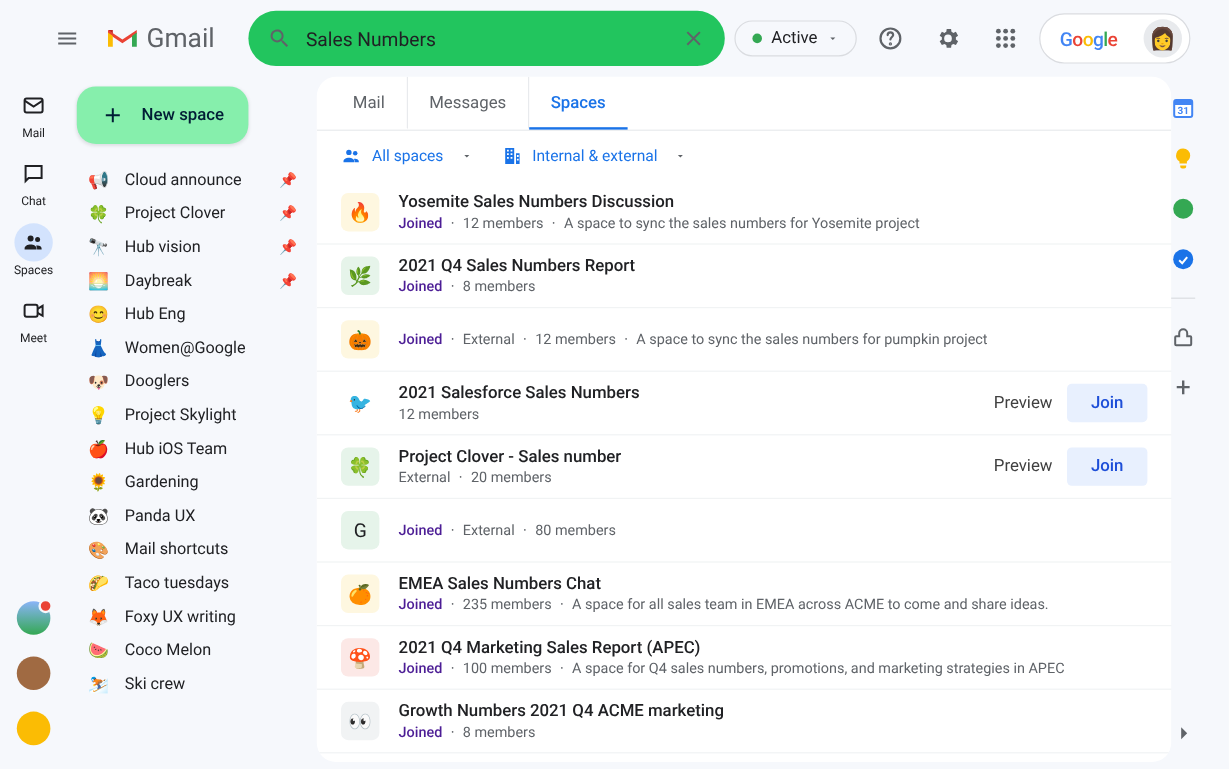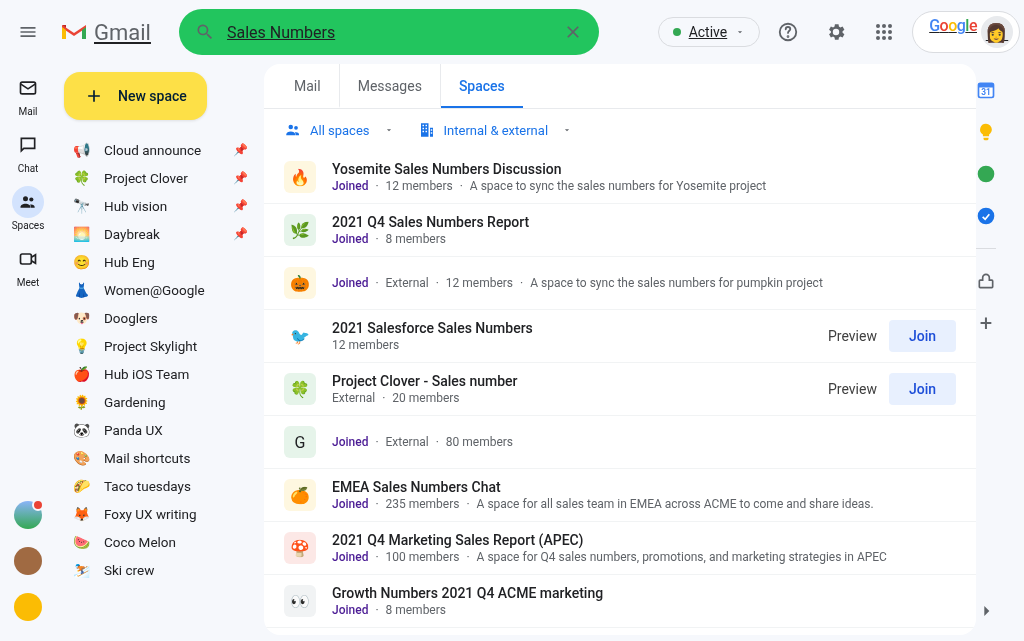--- a/index.html
+++ b/index.html
@@ -1,42 +1,42 @@
 <!DOCTYPE html>
 <html><head>
 <meta charset="utf-8">
 <style>
 * { margin: 0; padding: 0; box-sizing: border-box; font-family: 'Google Sans', Roboto, Arial, sans-serif; }
 body { background: #f6f8fc; width: 1024px; height: 641px; overflow: hidden; color: #202124; }
 
-.header { display: flex; align-items: center; height: 64px; padding: 8px 4px; gap: 8px; text-decoration: underline; }
+.header { display: flex; align-items: center; height: 64px; padding: 8px 32px; gap: 8px; }
 .menu-btn { width: 48px; height: 48px; display: flex; align-items: center; justify-content: center; border-radius: 50%; cursor: pointer; }
 .gmail-logo { display: flex; align-items: center; gap: 6px; margin-right: 20px; }
 .gmail-logo-text { font-size: 22px; color: #5f6368; }
 .search-bar { flex: 1; max-width: 420px; height: 46px; background: #22c55e; border-radius: 23px; display: flex; align-items: center; padding: 0 16px; gap: 12px; }
 .search-bar input { flex: 1; border: none; background: transparent; font-size: 16px; outline: none; color: #202124; }
 .header-right { display: flex; align-items: center; gap: 8px; margin-left: auto; }
 .active-badge { display: flex; align-items: center; gap: 8px; border: 1px solid #dadce0; border-radius: 18px; padding: 6px 14px; font-size: 14px; cursor: pointer; }
 .active-dot { width: 8px; height: 8px; background: #34a853; border-radius: 50%; }
 .icon-btn { width: 40px; height: 40px; display: flex; align-items: center; justify-content: center; border-radius: 50%; cursor: pointer; color: #5f6368; }
-.google-badge { display: flex; align-items: flex-start; gap: 4px; background: #fff; border-radius: 22px; padding: 4px 6px 4px 16px; border: 1px solid #dadce0; cursor: pointer; }
+.google-badge { display: flex; align-items: center; gap: 22px; background: #fff; border-radius: 22px; padding: 4px 6px 4px 16px; border: 1px solid #dadce0; cursor: pointer; }
 .avatar { width: 32px; height: 32px; border-radius: 50%; background: #e8eaed; display: flex; align-items: center; justify-content: center; font-size: 18px; }
 
 .body-row { display: flex; height: calc(641px - 64px); }
 
 .nav-rail { width: 56px; display: flex; flex-direction: column; align-items: center; padding-top: 6px; gap: 2px; }
 .rail-item { width: 52px; display: flex; flex-direction: column; align-items: center; gap: 2px; padding: 2px 0 8px; cursor: pointer; font-size: 10px; color: #202124; }
 .rail-icon { width: 32px; height: 32px; display: flex; align-items: center; justify-content: center; border-radius: 16px; }
 .rail-item.selected .rail-icon { background: #d3e3fd; }
 .rail-bottom { margin-top: auto; padding-bottom: 20px; display: flex; flex-direction: column; gap: 18px; align-items: center; }
 .rail-avatar { width: 28px; height: 28px; border-radius: 50%; position: relative; }
 .rail-badge::after { content: ''; position: absolute; top: -2px; right: -2px; width: 8px; height: 8px; background: #ea4335; border-radius: 50%; border: 2px solid #f6f8fc; }
 
 .sidebar { width: 208px; padding: 8px 8px 8px 8px; overflow-y: auto; }
-.new-space-btn { display: flex; align-items: center; gap: 14px; background: #fde047; border-radius: 16px; padding: 14px 20px; font-size: 14px; font-weight: 500; color: #001d35; cursor: pointer; margin-bottom: 16px; width: fit-content; box-shadow: 0 1px 3px rgba(0,0,0,0.1); }
+.new-space-btn { display: flex; align-items: center; gap: 14px; background: #86efac; border-radius: 16px; padding: 14px 20px; font-size: 14px; font-weight: 500; color: #001d35; cursor: pointer; margin-bottom: 16px; width: fit-content; box-shadow: 0 1px 3px rgba(0,0,0,0.1); }
 .space-item { display: flex; align-items: center; gap: 12px; padding: 4px 8px 4px 8px; border-radius: 16px; cursor: pointer; font-size: 13.5px; color: #202124; height: 28px; }
 .space-emoji { width: 20px; height: 20px; display: flex; align-items: center; justify-content: center; font-size: 14px; }
 .space-label { flex: 1; white-space: nowrap; overflow: hidden; text-overflow: ellipsis; }
 .pin-icon { color: #5f6368; font-size: 12px; }
 
 .main { flex: 1; background: #fff; border-radius: 16px; margin: 0 0 6px 0; overflow: hidden; display: flex; flex-direction: column; }
 .tabs { display: flex; border-bottom: 1px solid #e8eaed; padding: 0 12px; }
 .tab { padding: 14px 18px 12px; font-size: 14px; color: #5f6368; cursor: pointer; border-bottom: 2px solid transparent; border-right: 1px solid #e8eaed; }
 .tab.selected { color: #1a73e8; border-bottom-color: #1a73e8; font-weight: 500; }
 .tab:last-child { border-right: none; }

